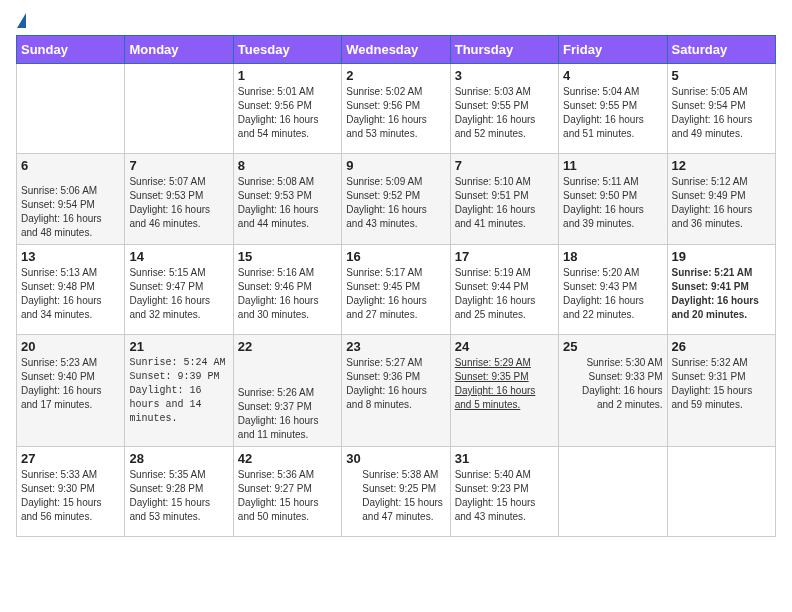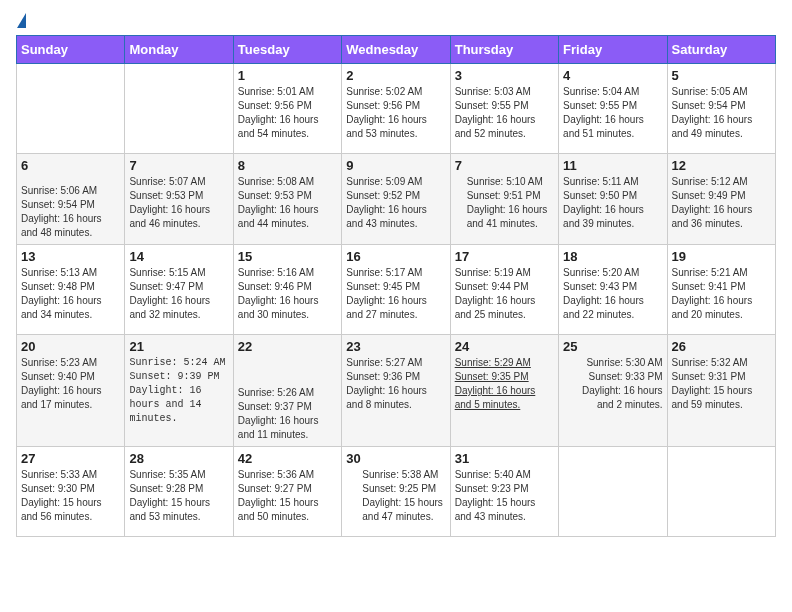--- a/index.html
+++ b/index.html
@@ -156,21 +156,21 @@
 Daylight: 16 hours and 44 minutes.</div>
         </td>
         <td>
           <span class="day-num">9</span>
           <div class="day-info" style="white-space: pre-line;">Sunrise: 5:09 AM
 Sunset: 9:52 PM
 Daylight: 16 hours and 43 minutes.</div>
         </td>
         <td>
           <span class="day-num">7</span>
-          <div class="day-info" style="white-space: pre-line; margin-left: 12px;">Sunrise: 5:10 AM
+          <div class="day-info" style="white-space: pre-line;">Sunrise: 5:10 AM
 Sunset: 9:51 PM
 Daylight: 16 hours and 41 minutes.</div>
         </td>
         <td>
           <span class="day-num">11</span>
           <div class="day-info" style="white-space: pre-line;">Sunrise: 5:11 AM
 Sunset: 9:50 PM
 Daylight: 16 hours and 39 minutes.</div>
         </td>
         <td>
@@ -212,21 +212,21 @@
 Daylight: 16 hours and 25 minutes.</div>
         </td>
         <td>
           <span class="day-num">18</span>
           <div class="day-info" style="white-space: pre-line;">Sunrise: 5:20 AM
 Sunset: 9:43 PM
 Daylight: 16 hours and 22 minutes.</div>
         </td>
         <td>
           <span class="day-num">19</span>
-          <div class="day-info" style="white-space: pre-line;">Sunrise: 5:21 AM
+          <div class="day-info" style="white-space: pre-line; font-weight: bold;">Sunrise: 5:21 AM
 Sunset: 9:41 PM
 Daylight: 16 hours and 20 minutes.</div>
         </td>
       </tr>
       <tr>
         <td>
           <span class="day-num">20</span>
           <div class="day-info" style="white-space: pre-line;">Sunrise: 5:23 AM
 Sunset: 9:40 PM
 Daylight: 16 hours and 17 minutes.</div>

